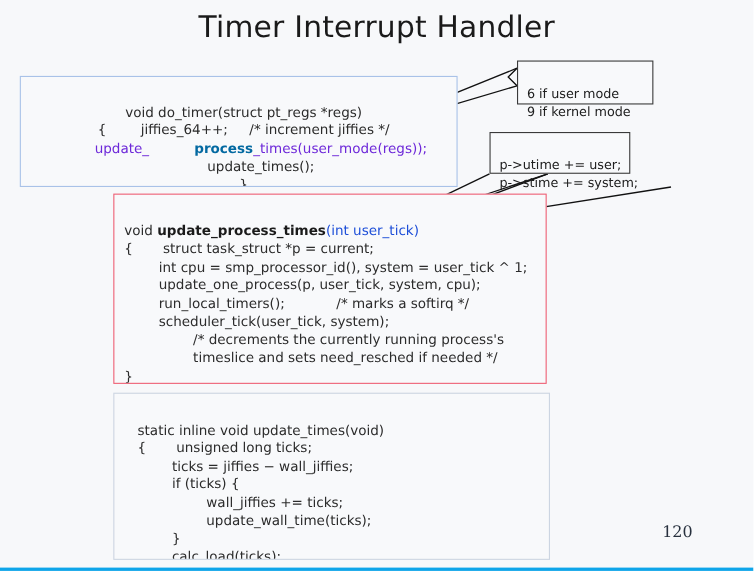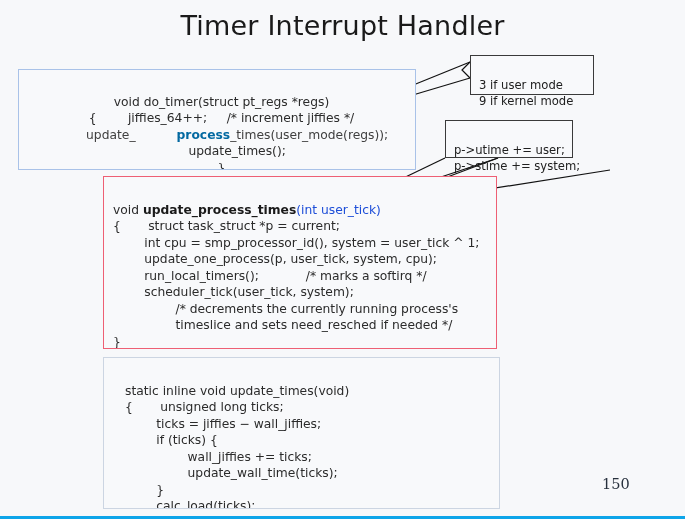--- a/index.html
+++ b/index.html
@@ -76,21 +76,21 @@
   #box-update-times {
     left: 103px;
     top: 357px;
     width: 397px;
     height: 152px;
     border: 1px solid #ccd5e2;
     padding: 8px 0 0 21px;
   }
 
   .code-line { display: block; }
-  .hl-red   { color: #404040; }
+  .hl-red   { color: #6d28d9; }
   .hl-blue  { color: #0369a1; font-weight: bold; padding-left: 41px; }
   .bold-name { font-weight: bold; color: #1a1a1a; }
   .dim { color: #1d4ed8; }
 
   
   .callout {
     position: absolute;
     box-sizing: border-box;
     background: #f8f9fb;
     border: 1.4px solid #3a3a3a;
@@ -149,22 +149,22 @@
 
   <div class="code-box" id="box-update-process-times">
 <span class="code-line"><span>void </span><span class="bold-name">update_process_times</span><span class="dim">(int user_tick)</span></span><span class="code-line">{       struct task_struct *p = current;</span><span class="code-line">        int cpu = smp_processor_id(), system = user_tick ^ 1;</span><span class="code-line">        update_one_process(p, user_tick, system, cpu);</span><span class="code-line">        run_local_timers();            /* marks a softirq */</span><span class="code-line">        scheduler_tick(user_tick, system);</span><span class="code-line">                /* decrements the currently running process's</span><span class="code-line">                timeslice and sets need_resched if needed */</span><span class="code-line">}</span>
   </div>
 
   <div class="code-box" id="box-update-times">
 <span class="code-line">static inline void update_times(void)</span><span class="code-line">{       unsigned long ticks;</span><span class="code-line">        ticks = jiffies − wall_jiffies;</span><span class="code-line">        if (ticks) {</span><span class="code-line">                wall_jiffies += ticks;</span><span class="code-line">                update_wall_time(ticks);</span><span class="code-line">        }</span><span class="code-line">        calc_load(ticks);</span>
   </div>
 
   <div class="callout" id="callout-usermode">
-<span class="code-line">3 if user mode</span><span class="code-line">9 if kernel mode</span>
+<span class="code-line">6 if user mode</span><span class="code-line">9 if kernel mode</span>
   </div>
 
   <div class="callout" id="callout-times">
 <span class="code-line">p-&gt;utime += user;</span><span class="code-line">p-&gt;stime += system;</span>
   </div>
 
-  <div id="page-number">150</div>
+  <div id="page-number">120</div>
 
 </div>
 
 </body></html>

